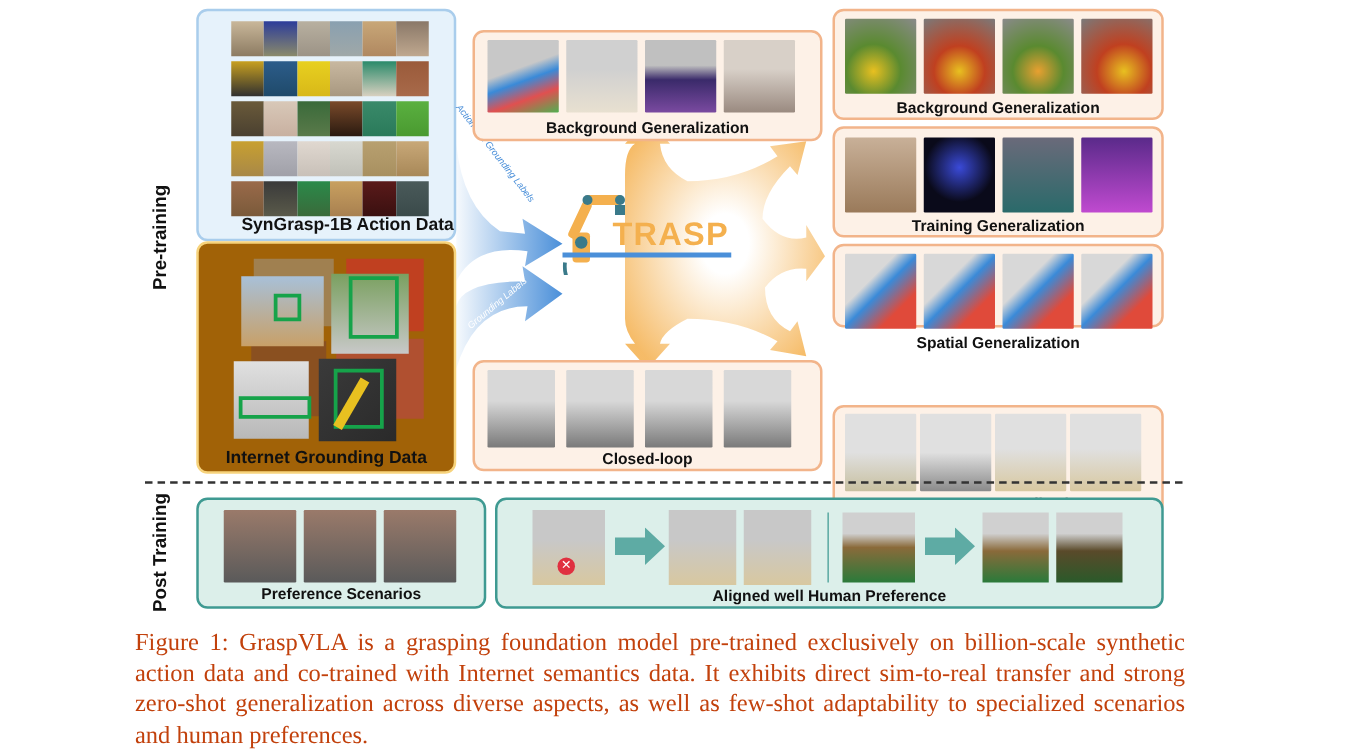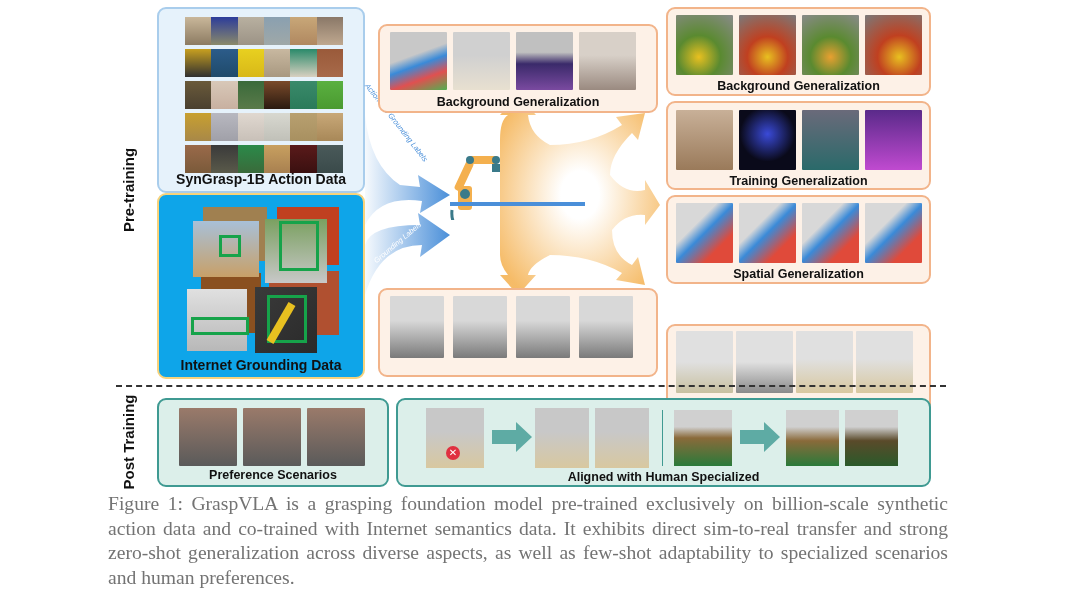--- a/index.html
+++ b/index.html
@@ -1,30 +1,30 @@
 <!DOCTYPE html>
 <html><head>
 <meta charset="utf-8">
 <style>
   html, body { margin: 0; padding: 0; background: #ffffff; }
   body { width: 1080px; height: 605px; position: relative; overflow: hidden; font-family: "Liberation Sans", sans-serif; }
   .abs { position: absolute; }
   .vlabel { position: absolute; transform: rotate(-90deg); transform-origin: center; font-weight: bold; font-size: 15px; color: #111; white-space: nowrap; text-align: center; }
   .panel { position: absolute; border-radius: 9px; box-sizing: border-box; }
   .panel-blue { background: #e6f2fb; border: 2px solid #a9cdec; }
-  .panel-yellow { background: #0ea5e9; border: 2px solid #f7d37c; }
+  .panel-yellow { background: #a16207; border: 2px solid #f7d37c; }
   .panel-orange { background: #fdf1e7; border: 2px solid #f2b48a; }
   .panel-teal { background: #dcefea; border: 2px solid #3f9a92; }
   .ptitle { position: absolute; left: 0; right: 0; text-align: center; font-weight: bold; color: #111; white-space: nowrap; }
   .thumbs { position: absolute; display: flex; gap: 6px; }
   .thumb { border-radius: 1px; position: relative; overflow: hidden; }
   .grid { position: absolute; display: grid; grid-template-columns: repeat(6, 1fr); gap: 4px 0; }
   .cell { height: 28px; }
   .dash { position: absolute; left: 116px; top: 385px; width: 830px; border-top: 2px dashed #333; }
-  .caption { position: absolute; left: 108px; top: 492px; width: 840px; font-family: "Liberation Serif", serif; font-size: 19.6px; line-height: 24.5px; color: #737373; text-align: justify; }
+  .caption { position: absolute; left: 108px; top: 503px; width: 840px; font-family: "Liberation Serif", serif; font-size: 19.6px; line-height: 24.5px; color: #c2410c; text-align: justify; }
   .gbox { position: absolute; border: 3px solid #16a34a; box-sizing: border-box; }
 </style>
 </head>
 <body>
 
 <div class="vlabel" style="left:80px; top:180px; width:100px; height:20px;">Pre-training</div>
 <div class="vlabel" style="left:80px; top:432px; width:100px; height:20px;">Post Training</div>
 
 <div class="panel panel-blue" style="left:157px; top:7px; width:208px; height:186px;">
   <div class="grid" style="left:26px; top:8px; width:158px;">
@@ -52,21 +52,21 @@
       <div class="cell" style="background:linear-gradient(#d8d8d0,#c0c0b8)"></div>
       <div class="cell" style="background:linear-gradient(#b8a070,#a89060)"></div>
       <div class="cell" style="background:linear-gradient(#c8a878,#a88858)"></div>
     <div class="cell" style="background:linear-gradient(#9a6a4a,#7a5a3a)"></div>
       <div class="cell" style="background:linear-gradient(#3a3a3a,#5a5a4a)"></div>
       <div class="cell" style="background:linear-gradient(#2a8a4a,#3a6a3a)"></div>
       <div class="cell" style="background:linear-gradient(#c8a060,#a88050)"></div>
       <div class="cell" style="background:linear-gradient(#5a1a1a,#3a1010)"></div>
       <div class="cell" style="background:linear-gradient(#4a5a5a,#3a4a4a)"></div>
   </div>
-  <div class="ptitle" style="top:162px; font-size:14px;">SynGrasp-1B Action Data</div>
+  <div class="ptitle" style="top:162px; font-size:14px;text-align:right;">SynGrasp-1B Action Data</div>
 </div>
 
 <div class="panel panel-yellow" style="left:157px; top:193px; width:208px; height:186px;">
   <div class="abs" style="left:40px; top:6px; width:140px; height:150px;">
     <div class="abs" style="left:4px; top:6px; width:64px; height:54px; background:#a08050;"></div>
     <div class="abs" style="left:78px; top:6px; width:62px; height:58px; background:#c04020;"></div>
     <div class="abs" style="left:2px; top:72px; width:60px; height:60px; background:#8a5020;"></div>
     <div class="abs" style="left:70px; top:70px; width:70px; height:64px; background:#b05030;"></div>
     <div class="abs" style="left:-6px; top:20px; width:66px; height:56px; background:linear-gradient(#a8c0d8,#c8a068);">
       <div class="gbox" style="left:26px; top:14px; width:22px; height:22px;"></div>
@@ -107,20 +107,21 @@
   <svg class="abs" style="left:0; top:0;" width="60" height="70" viewBox="0 0 60 70">
     <rect x="8" y="36" width="14" height="24" fill="#f4b04e" rx="3"></rect>
     <circle cx="15" cy="44" r="5" fill="#3a7a8a"></circle>
     <rect x="10" y="10" width="8" height="32" fill="#f4b04e" transform="rotate(25 14 26)" rx="3"></rect>
     <rect x="18" y="6" width="30" height="8" fill="#f4b04e" rx="3"></rect>
     <circle cx="20" cy="10" r="4" fill="#3a7a8a"></circle>
     <circle cx="46" cy="10" r="4" fill="#3a7a8a"></circle>
     <rect x="42" y="14" width="8" height="8" fill="#3a7a8a"></rect>
     <path d="M2 60 Q0 80 20 80" stroke="#3a7a8a" stroke-width="3" fill="none"></path>
   </svg>
+  <div class="abs" style="left:40px; top:22px; font-size:26px; font-weight:bold; color:#f4b04e; letter-spacing:1px;">TRASP</div>
   <div class="abs" style="left:0; top:52px; width:135px; height:4px; background:#4a8fd9;"></div>
 </div>
 
 <div class="panel panel-orange" style="left:378px; top:24px; width:280px; height:89px;">
   <div class="thumbs" style="left:10px; top:6px;">
     <div class="thumb" style="width:57px; height:58px; background:linear-gradient(160deg,#c8c8c8 40%,#3a8ad8 55%,#e05050 75%,#50b050);"></div>
     <div class="thumb" style="width:57px; height:58px; background:linear-gradient(#d0d0d0 40%,#e8e0d0);"></div>
     <div class="thumb" style="width:57px; height:58px; background:linear-gradient(#c0c0c0 35%,#3a2a6a 55%,#7a4aa0);"></div>
     <div class="thumb" style="width:57px; height:58px; background:linear-gradient(#d8d0c8 40%,#9a8a80);"></div>
   </div>
@@ -140,37 +141,38 @@
 <div class="panel panel-orange" style="left:666px; top:101px; width:265px; height:89px;">
   <div class="thumbs" style="left:8px; top:7px;">
     <div class="thumb" style="width:57px; height:60px; background:linear-gradient(#c8b098,#9a7a5a);"></div>
     <div class="thumb" style="width:57px; height:60px; background:radial-gradient(circle at 50% 40%,#3a4ad8,#0a0a1a 60%);"></div>
     <div class="thumb" style="width:57px; height:60px; background:linear-gradient(#6a6a7a,#2a6a6a);"></div>
     <div class="thumb" style="width:57px; height:60px; background:linear-gradient(#5a2a8a,#c04ad0);"></div>
   </div>
   <div class="ptitle" style="top:71px; font-size:12.5px;">Training Generalization</div>
 </div>
 
-<div class="panel panel-orange" style="left:666px; top:195px; width:265px; height:89px;">
+<div class="panel panel-orange" style="left:666px; top:195px; width:265px; height:67px;">
   <div class="thumbs" style="left:8px; top:6px;">
     <div class="thumb" style="width:57px; height:60px; background:linear-gradient(135deg,#d8d8d8 35%,#3a8ad8 50%,#e04a3a 75%);"></div>
     <div class="thumb" style="width:57px; height:60px; background:linear-gradient(135deg,#d8d8d8 35%,#3a8ad8 50%,#e04a3a 75%);"></div>
     <div class="thumb" style="width:57px; height:60px; background:linear-gradient(135deg,#d8d8d8 35%,#3a8ad8 50%,#e04a3a 75%);"></div>
     <div class="thumb" style="width:57px; height:60px; background:linear-gradient(135deg,#d8d8d8 35%,#3a8ad8 50%,#e04a3a 75%);"></div>
   </div>
   <div class="ptitle" style="top:70px; font-size:12.5px;">Spatial Generalization</div>
 </div>
 
 <div class="panel panel-orange" style="left:378px; top:288px; width:280px; height:89px;">
   <div class="thumbs" style="left:10px; top:6px; gap:9px;">
     <div class="thumb" style="width:54px; height:62px; background:linear-gradient(#d8d8d8 40%,#7a7a7a);"></div>
     <div class="thumb" style="width:54px; height:62px; background:linear-gradient(#d8d8d8 40%,#7a7a7a);"></div>
     <div class="thumb" style="width:54px; height:62px; background:linear-gradient(#d8d8d8 40%,#7a7a7a);"></div>
     <div class="thumb" style="width:54px; height:62px; background:linear-gradient(#d8d8d8 40%,#7a7a7a);"></div>
   </div>
+  <div class="ptitle" style="top:70px; font-size:12.5px;">Closed-loop</div>
 </div>
 
 <div class="panel panel-orange" style="left:666px; top:288px; width:265px; height:89px;margin-top:36px;">
   <div class="thumbs" style="left:8px; top:5px; gap:3px;">
     <div class="thumb" style="width:57px; height:62px; background:linear-gradient(#e0e0e0 50%,#c8c0a0);"></div>
     <div class="thumb" style="width:57px; height:62px; background:linear-gradient(#e0e0e0 50%,#8a8a8a);"></div>
     <div class="thumb" style="width:57px; height:62px; background:linear-gradient(#e0e0e0 45%,#d8c8a0);"></div>
     <div class="thumb" style="width:57px; height:62px; background:linear-gradient(#e0e0e0 45%,#d8c8a0);"></div>
   </div>
   <div class="ptitle" style="top:70px; font-size:12.5px;">Category Generalization</div>
@@ -196,16 +198,16 @@
     </svg>
   <div class="abs" style="left:137px; top:8px; width:54px; height:60px; background:linear-gradient(#c8c8c8 40%,#d8c8a0);"></div>
   <div class="abs" style="left:197px; top:8px; width:54px; height:60px; background:linear-gradient(#c8c8c8 40%,#d8c8a0);"></div>
   <div class="abs" style="left:264px; top:10px; width:1px; height:56px; background:#3f9a92;"></div>
   <div class="abs" style="left:276px; top:10px; width:58px; height:56px; background:linear-gradient(#d0d0d0 30%,#8a6a3a 50%,#2a7a3a);"></div>
   <svg class="abs" style="left:342px; top:22px;" width="40" height="30">
       <path d="M0 8 L24 8 L24 0 L40 15 L24 30 L24 22 L0 22 Z" fill="#3f9a92" opacity="0.8"></path>
     </svg>
   <div class="abs" style="left:388px; top:10px; width:53px; height:56px; background:linear-gradient(#d0d0d0 30%,#8a6a3a 55%,#2a7a3a);"></div>
   <div class="abs" style="left:447px; top:10px; width:53px; height:56px; background:linear-gradient(#d0d0d0 30%,#5a4a2a 55%,#2a5a2a);"></div>
-  <div class="ptitle" style="top:70px; font-size:12.5px;">Aligned with Human Specialized</div>
+  <div class="ptitle" style="top:70px; font-size:12.5px;">Aligned well Human Preference</div>
 </div>
 
 <div class="caption">Figure 1: GraspVLA is a grasping foundation model pre-trained exclusively on billion-scale synthetic action data and co-trained with Internet semantics data. It exhibits direct sim-to-real transfer and strong zero-shot generalization across diverse aspects, as well as few-shot adaptability to specialized scenarios and human preferences.</div>
 
 </body></html>

